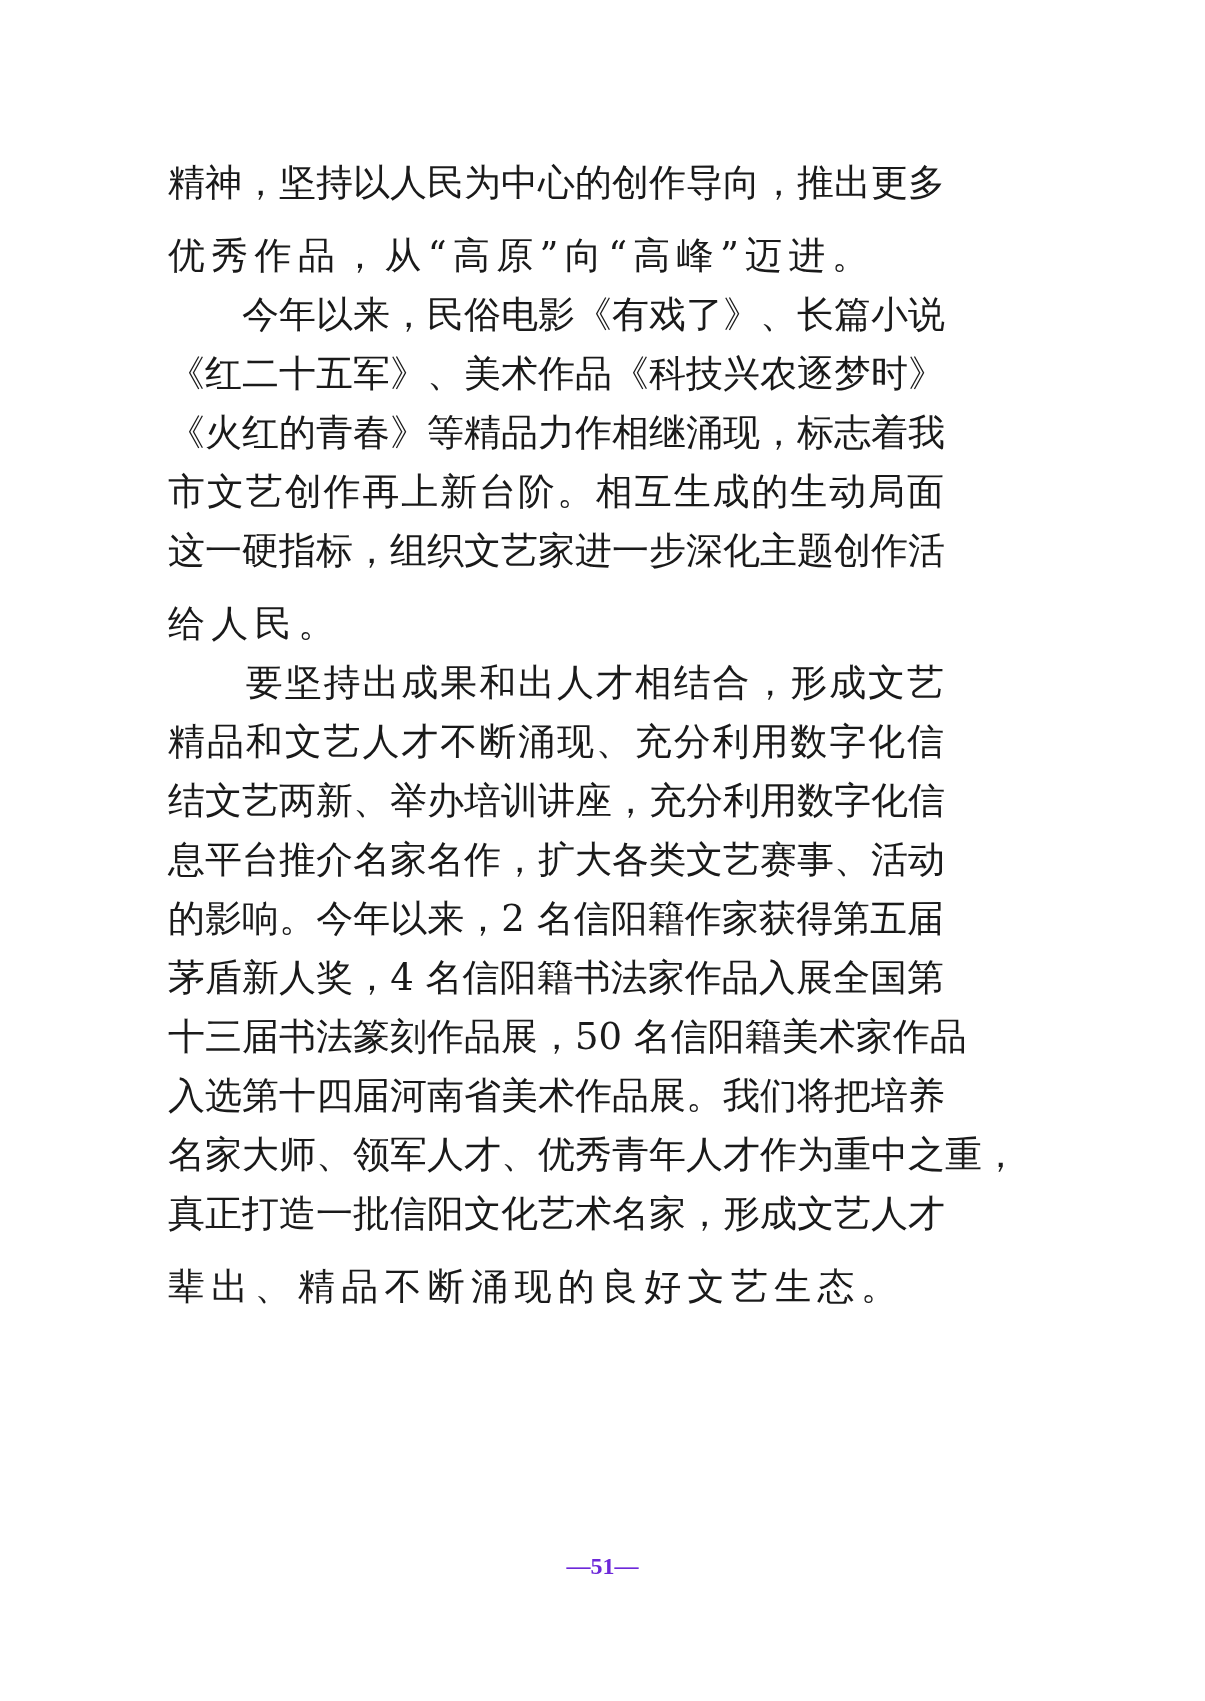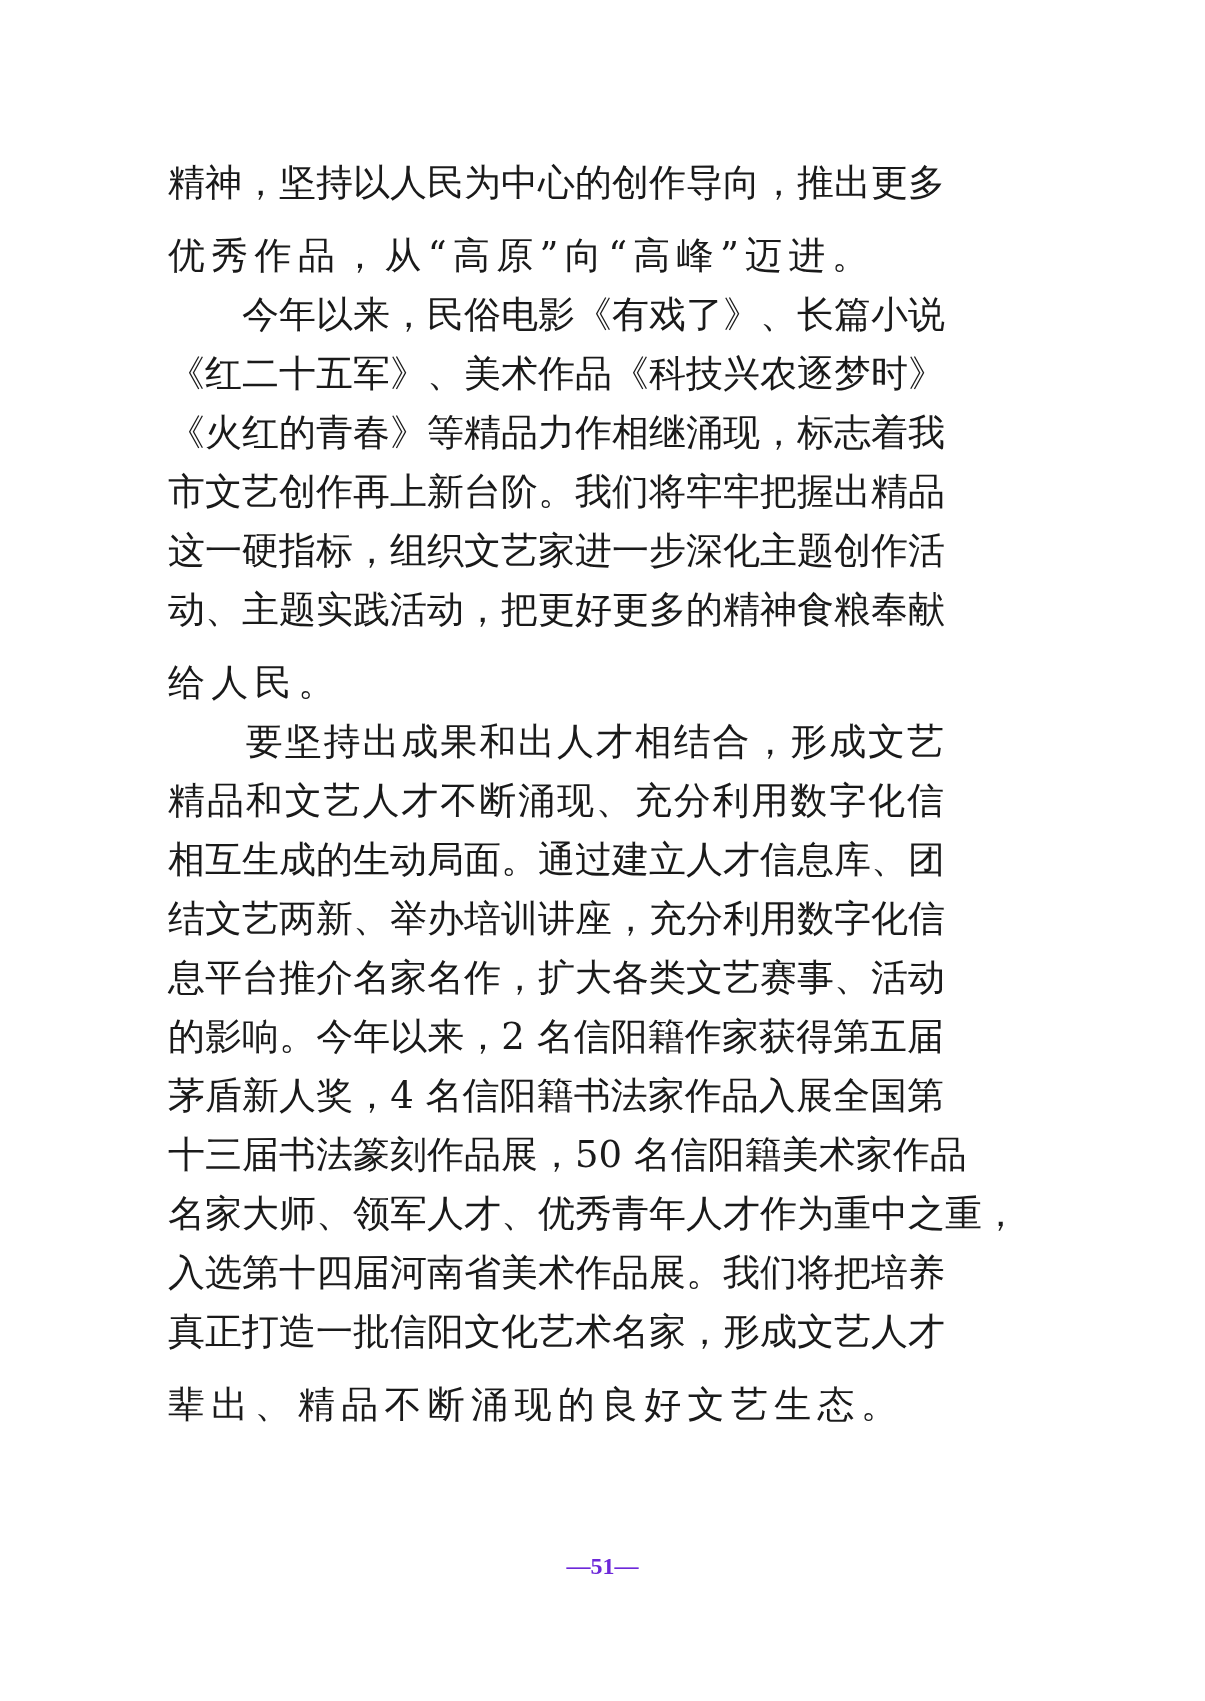--- a/index.html
+++ b/index.html
@@ -25,31 +25,29 @@
 </head>
 <body>
 
 <div class="page">
   <div class="text-block" id="text-block">
       <div class="line">精神，坚持以人民为中心的创作导向，推出更多</div>
       <div class="line last">优秀作品，从“高原”向“高峰”迈进。</div>
       <div class="line">　　今年以来，民俗电影《有戏了》、长篇小说</div>
       <div class="line">《红二十五军》、美术作品《科技兴农逐梦时》</div>
       <div class="line">《火红的青春》等精品力作相继涌现，标志着我</div>
-      <div class="line">市文艺创作再上新台阶。我们将牢牢把握出精品</div>
+      <div class="line">市文艺创作再上新台阶。相互生成的生动局面</div>
       <div class="line">这一硬指标，组织文艺家进一步深化主题创作活</div>
-      <div class="line">动、主题实践活动，把更好更多的精神食粮奉献</div>
       <div class="line last">给人民。</div>
       <div class="line">　　要坚持出成果和出人才相结合，形成文艺</div>
       <div class="line">精品和文艺人才不断涌现、充分利用数字化信</div>
-      <div class="line">相互生成的生动局面。通过建立人才信息库、团</div>
       <div class="line">结文艺两新、举办培训讲座，充分利用数字化信</div>
       <div class="line">息平台推介名家名作，扩大各类文艺赛事、活动</div>
       <div class="line">的影响。今年以来，2 名信阳籍作家获得第五届</div>
       <div class="line">茅盾新人奖，4 名信阳籍书法家作品入展全国第</div>
       <div class="line">十三届书法篆刻作品展，50 名信阳籍美术家作品</div>
+      <div class="line">入选第十四届河南省美术作品展。我们将把培养</div>
       <div class="line">名家大师、领军人才、优秀青年人才作为重中之重，</div>
-      <div class="line">入选第十四届河南省美术作品展。我们将把培养</div>
       <div class="line">真正打造一批信阳文化艺术名家，形成文艺人才</div>
       <div class="line last">辈出、精品不断涌现的良好文艺生态。</div>
     </div>
   <div class="page-number">—51—</div>
 </div>
 
 </body></html>

